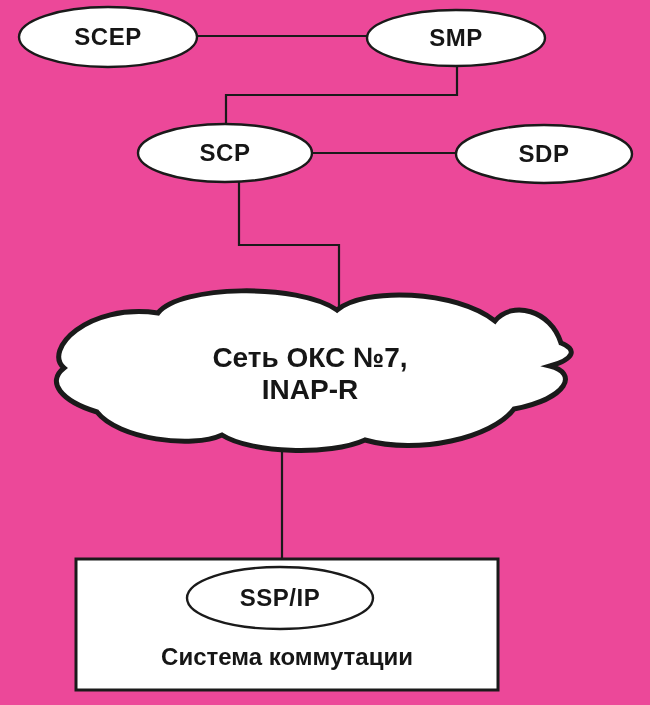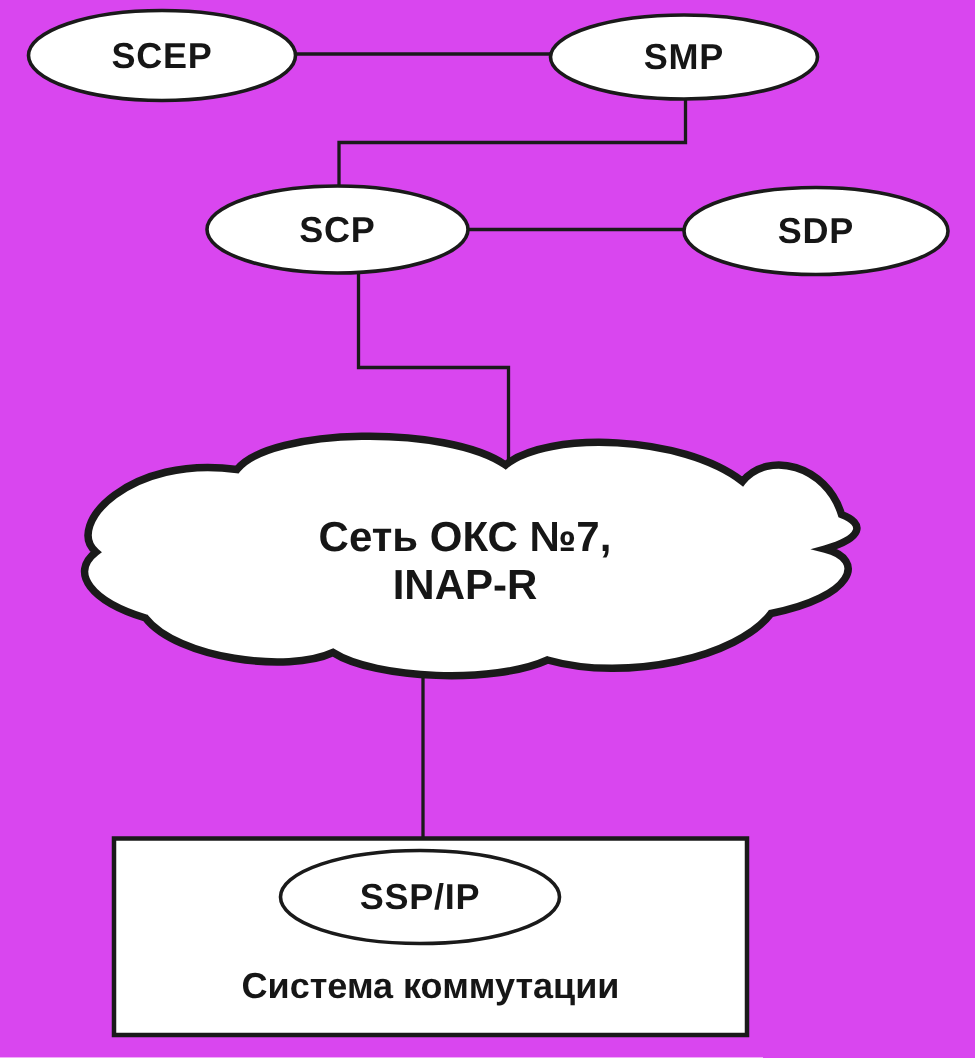--- a/index.html
+++ b/index.html
@@ -4,21 +4,21 @@
 <style>
   html, body {
     margin: 0;
     padding: 0;
     background: #ffffff;
   }
   .canvas {
     position: relative;
     width: 650px;
     height: 705px;
-    background: #d946ef;
+    background: #ec4899;
     overflow: hidden;
     font-family: "Liberation Sans", sans-serif;
   }
   svg.diagram {
     position: absolute;
     left: 0;
     top: 0;
     display: block;
   }
   .node-label {

